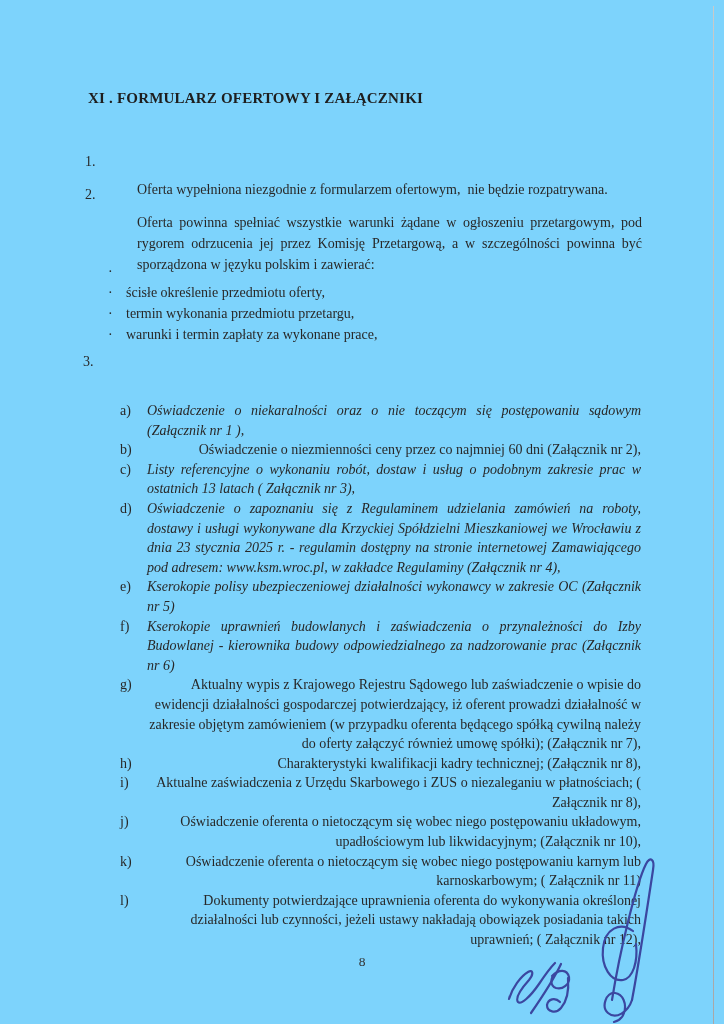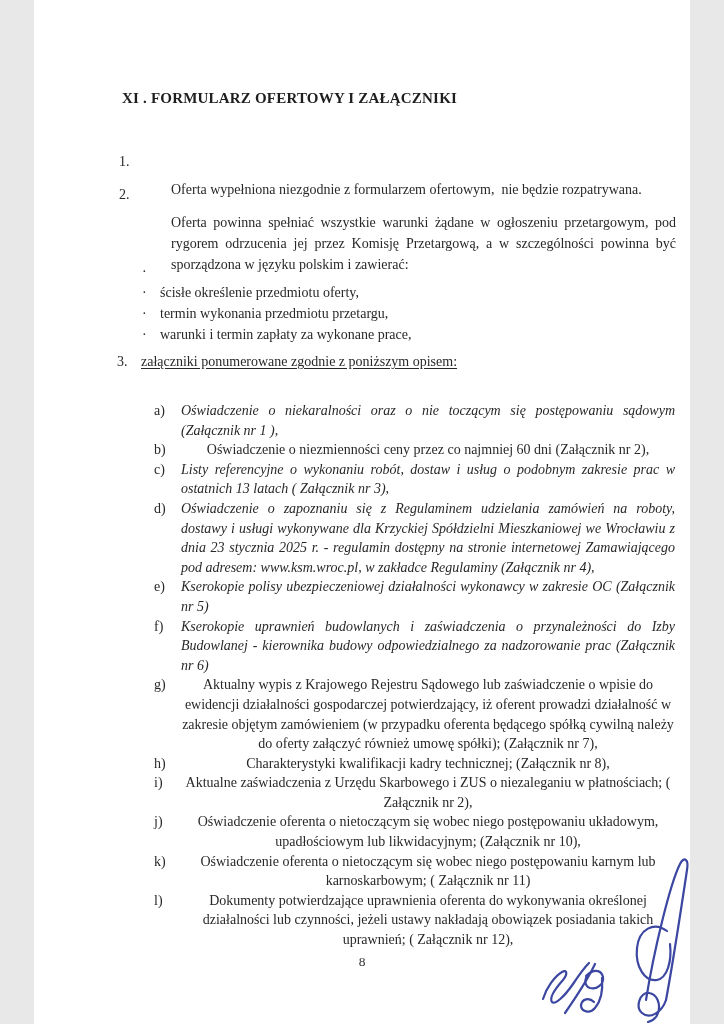--- a/index.html
+++ b/index.html
@@ -1,20 +1,20 @@
 <!DOCTYPE html>
 <html><head>
 <meta charset="utf-8">
 <style>
   html,body{margin:0;padding:0;background:#e8e8e8;}
   .page{
     position:relative;
-    width:656px;height:1024px;
+    width:724px;height:1024px;
     margin:0 auto;
-    background:#ffffff;
+    background:#7dd3fc;
     overflow:hidden;
     font-family:"Liberation Serif", serif;
     color:#282828;
     font-size:14px;
   }
   .title{
     position:absolute;left:88px;top:90px;
     font-size:15px;font-weight:700;color:#1e1e1e;
     letter-spacing:0.2px;white-space:nowrap;margin:0;
   }
@@ -27,21 +27,21 @@
   .bullets li{display:flex;}
   .bullets .dot{flex:none;width:18px;}
   .item3{position:absolute;left:83px;top:351px;width:558px;display:flex;line-height:21px;}
   .item3 .num{flex:none;width:24px;}
   .item3 .txt{flex:1;}
   .item3 .l1{display:block;text-align:justify;text-align-last:justify;}
   .item3 .l2{display:block;text-decoration:underline;text-underline-offset:2px;}
   .letters{position:absolute;left:120px;top:401px;width:521px;margin:0;padding:0;list-style:none;line-height:19.6px;}
   .letters li{display:flex;}
   .letters .lab{flex:none;width:27px;}
-  .letters .txt{flex:1;text-align:center;}
+  .letters .txt{flex:1;text-align:right;}
   .letters li.j .txt{text-align:justify;font-style:italic;}
   .pageno{position:absolute;left:0;top:954px;width:100%;text-align:center;font-size:13.5px;color:#333;}
   .edge-line{
     position:absolute;left:713px;top:6px;width:1px;height:1018px;
     background:linear-gradient(#c9c9c9,#a9a7a7);
   }
   .sig-layer{position:absolute;left:0;top:0;pointer-events:none;}
 </style>
 </head>
 <body>
@@ -76,21 +76,20 @@
     </li>
     <li>
       <span class="dot">·</span>
       <span>warunki i termin zapłaty za wykonane prace,</span>
     </li>
   </ul>
 
   <div class="item3">
     <span class="num">3.</span>
     <span class="txt">
-      <span class="l2">załączniki ponumerowane zgodnie z poniższym opisem:</span>
     </span>
   </div>
 
   <ol class="letters">
     <li class="j">
       <span class="lab">a)</span>
       <span class="txt">Oświadczenie o niekaralności oraz o nie toczącym się postępowaniu sądowym (Załącznik nr 1 ),</span>
     </li>
     <li>
       <span class="lab">b)</span>
@@ -115,21 +114,21 @@
     <li>
       <span class="lab">g)</span>
       <span class="txt">Aktualny wypis z Krajowego Rejestru Sądowego lub zaświadczenie o wpisie do ewidencji działalności gospodarczej potwierdzający, iż oferent prowadzi działalność w zakresie objętym zamówieniem (w przypadku oferenta będącego spółką cywilną należy do oferty załączyć również umowę spółki); (Załącznik nr 7),</span>
     </li>
     <li>
       <span class="lab">h)</span>
       <span class="txt">Charakterystyki kwalifikacji kadry technicznej; (Załącznik nr 8),</span>
     </li>
     <li>
       <span class="lab">i)</span>
-      <span class="txt">Aktualne zaświadczenia z Urzędu Skarbowego i ZUS o niezaleganiu w płatnościach; ( Załącznik nr 2),</span>
+      <span class="txt">Aktualne zaświadczenia z Urzędu Skarbowego i ZUS o niezaleganiu w płatnościach; ( Załącznik nr 8),</span>
     </li>
     <li>
       <span class="lab">j)</span>
       <span class="txt">Oświadczenie oferenta o nietoczącym się wobec niego postępowaniu układowym, upadłościowym lub likwidacyjnym; (Załącznik nr 10),</span>
     </li>
     <li>
       <span class="lab">k)</span>
       <span class="txt">Oświadczenie oferenta o nietoczącym się wobec niego postępowaniu karnym lub karnoskarbowym; ( Załącznik nr 11)</span>
     </li>
     <li>

